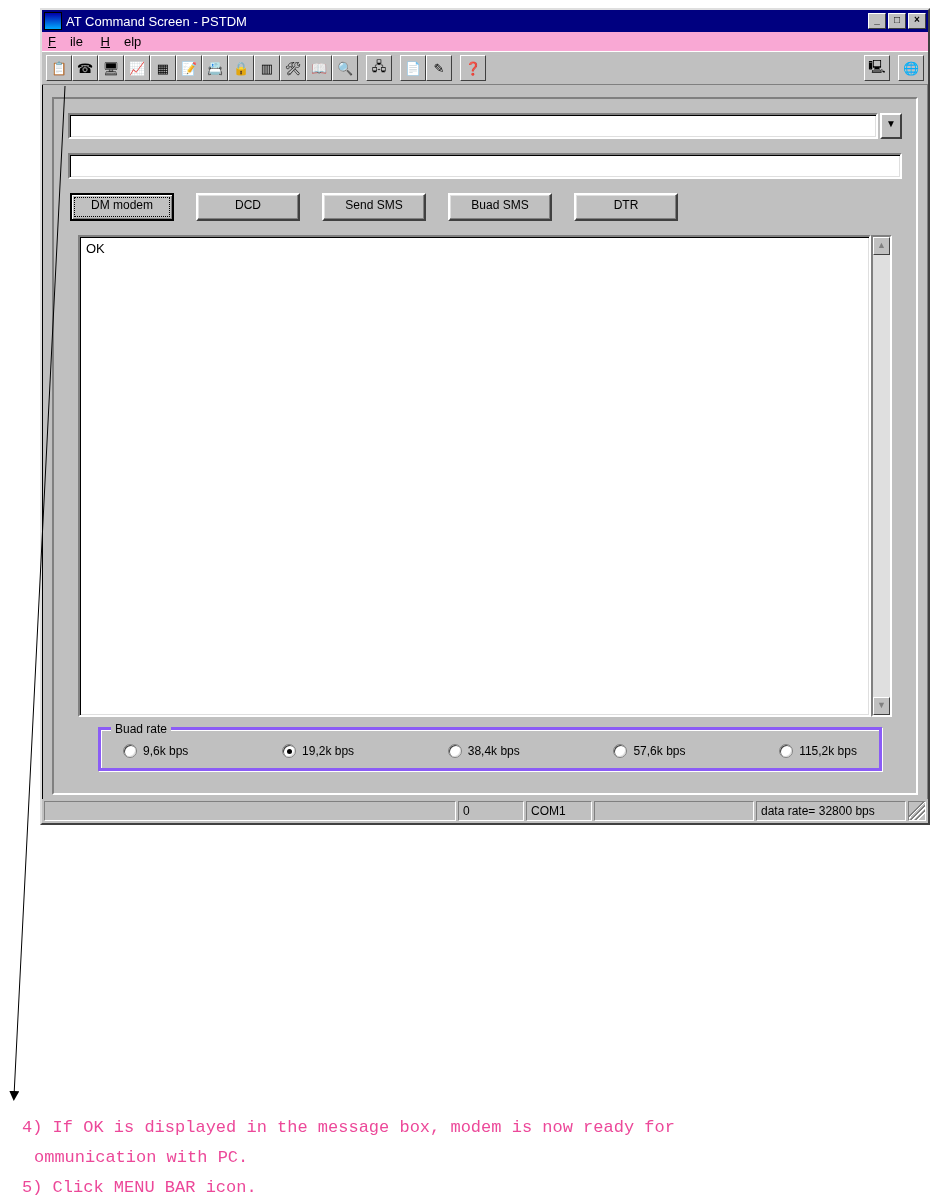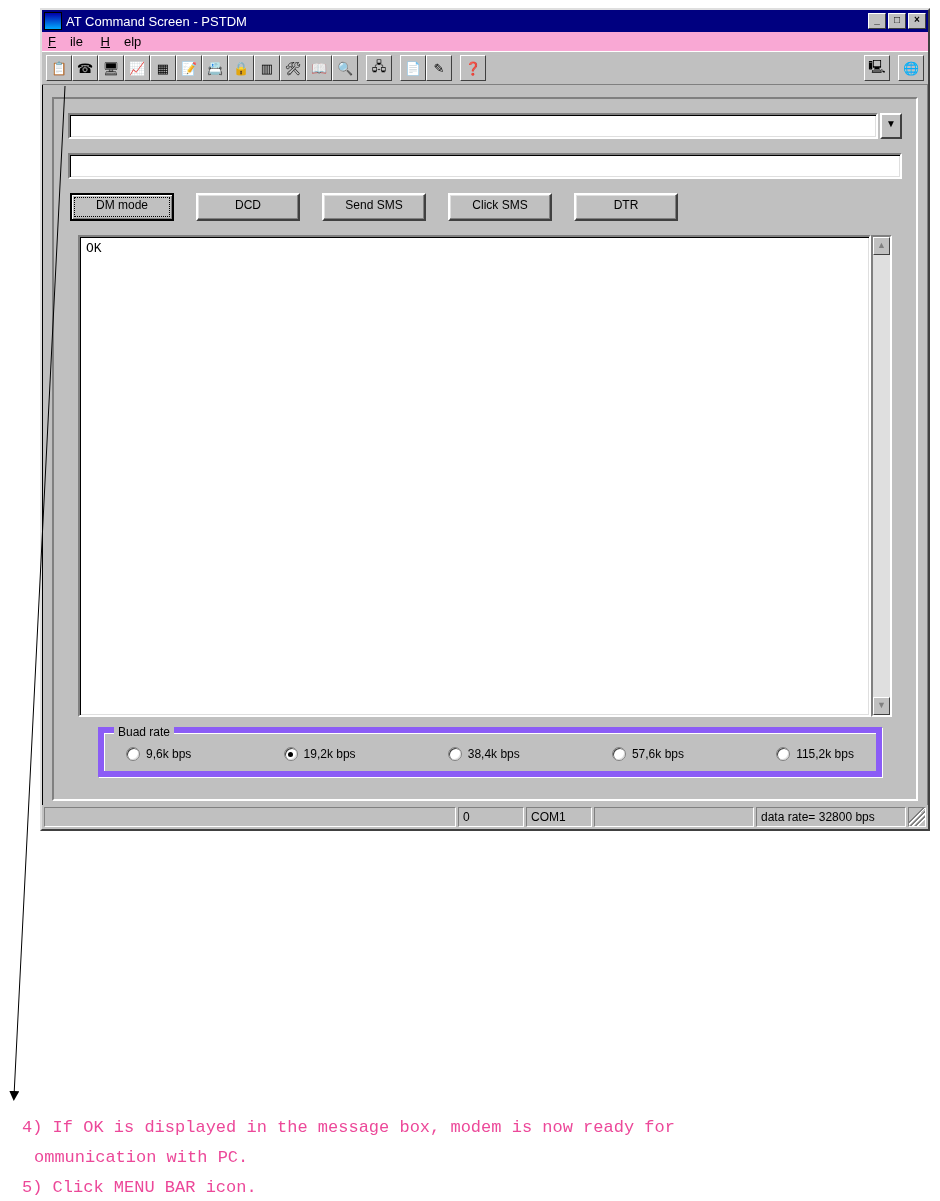--- a/index.html
+++ b/index.html
@@ -143,21 +143,21 @@
   }
   .output {
     flex: 1;
     height: 470px;
     background: #fff;
     border: 2px solid;
     border-color: #808080 #fff #fff #808080;
     box-shadow: inset 1px 1px 0 #000, inset -1px -1px 0 #dfdfdf;
     padding: 4px 6px;
     font-size: 13px;
-    font-family: Liberation Mono, monospace;
+    font-family: Liberation Sans, sans-serif;
   }
   .vscroll {
     width: 17px;
     background: #c0c0c0;
     border: 2px solid;
     border-color: #808080 #fff #fff #808080;
     box-shadow: inset 1px 1px 0 #000, inset -1px -1px 0 #dfdfdf;
     display: flex;
     flex-direction: column;
   }
@@ -167,21 +167,21 @@
     border: 1px solid;
     border-color: #fff #404040 #404040 #fff;
     text-align: center;
     font-size: 9px;
     line-height: 14px;
     color: #808080;
   }
   .vscroll .track { flex: 1; background: #dfdfdf; }
   .groupbox {
     position: relative;
-    border: 6px solid #8b5cf6;
+    border: 3px solid #8b5cf6;
     box-shadow: 1px 1px 0 #fff inset, 1px 1px 0 #fff;
     margin: 6px 20px 4px 30px;
     padding: 14px 12px 10px 12px;
   }
   .groupbox .legend {
     position: absolute;
     top: -8px;
     left: 10px;
     background: #c0c0c0;
     padding: 0 4px;
@@ -301,24 +301,24 @@
       <div class="combo-row">
         <div class="textbox"></div>
         <div class="dropbtn">▼</div>
       </div>
 
       <div class="combo-row">
         <div class="textbox"></div>
       </div>
 
       <div class="btnrow">
-        <div class="btn focus">DM mode</div>
+        <div class="btn focus">DM modem</div>
         <div class="btn">DCD</div>
         <div class="btn">Send SMS</div>
-        <div class="btn">Click SMS</div>
+        <div class="btn">Buad SMS</div>
         <div class="btn">DTR</div>
       </div>
 
       <div class="output-wrap">
         <div class="output">OK</div>
         <div class="vscroll">
           <div class="arrow">▲</div>
           <div class="track"></div>
           <div class="arrow">▼</div>
         </div>

